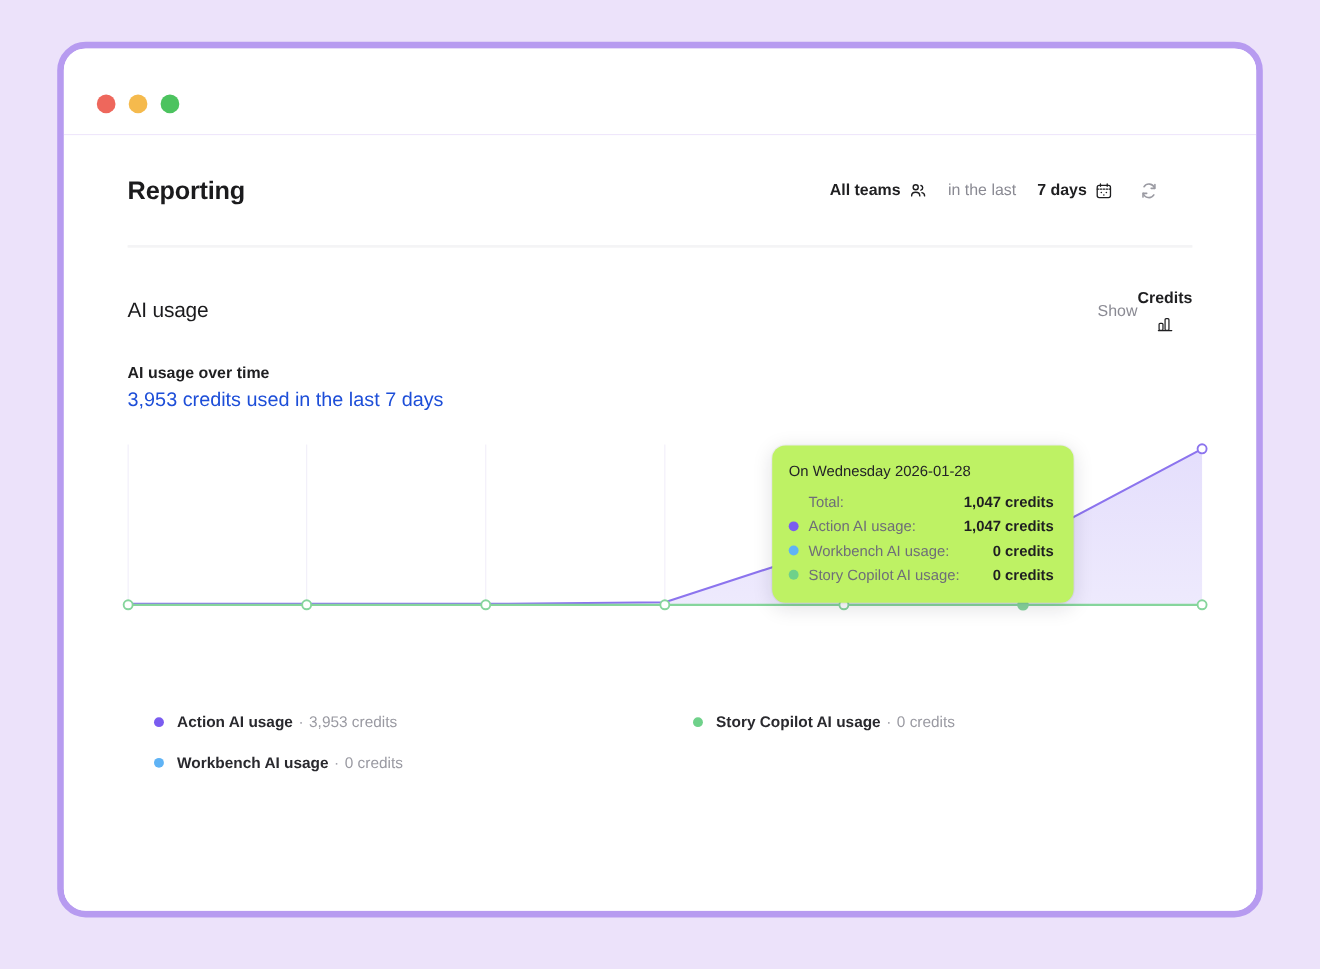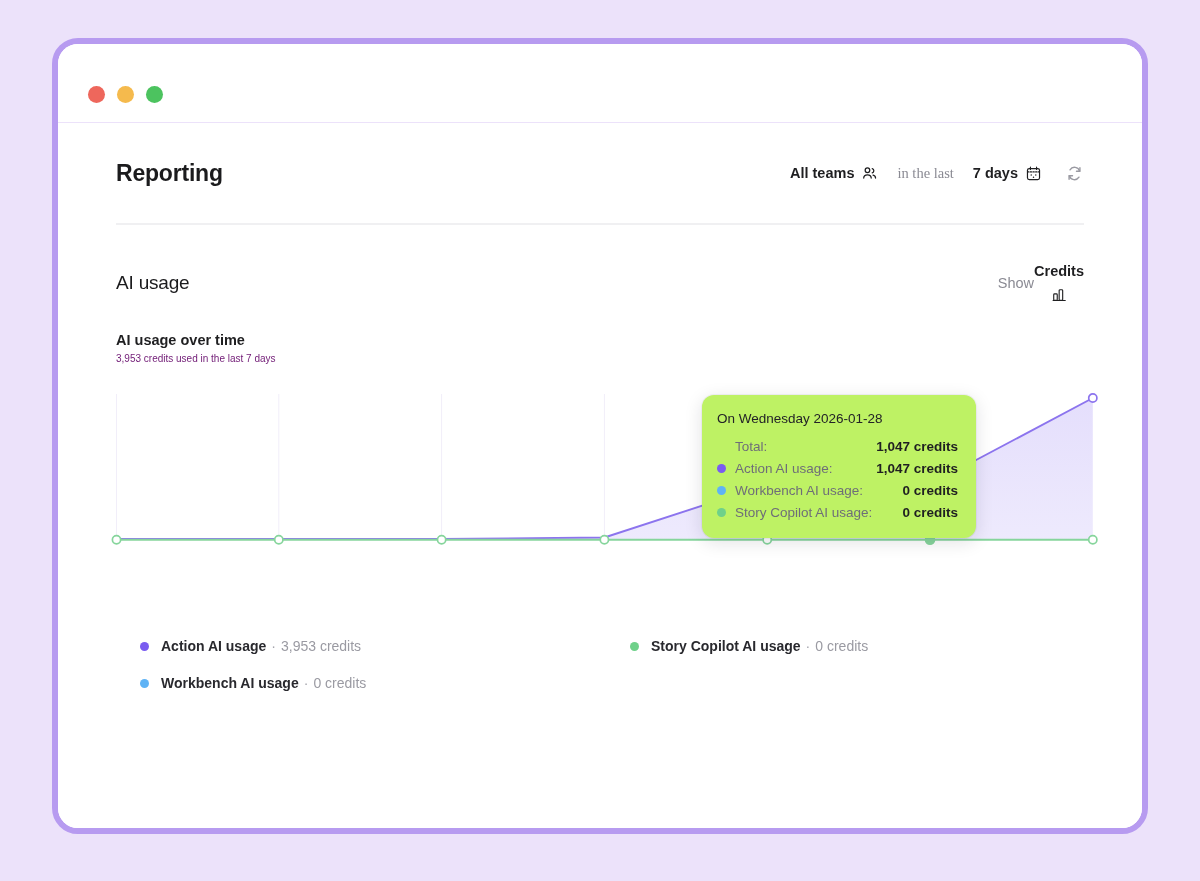--- a/index.html
+++ b/index.html
@@ -36,33 +36,33 @@
   .dot.amber  { background: #f5ba4d; }
   .dot.green  { background: #4cc35f; }
 
   
   .content { position: absolute; left: 0; top: 79px; right: 0; bottom: 0; background: #fff; }
 
   .page-header {
     position: relative;
     height: 100px;
     display: flex; align-items: center;
-    padding: 0 58px 0 58px;
+    padding: 0 88px 0 58px;
   }
   .page-title {
     font-size: 23px; font-weight: 700; color: #1b1b1d; letter-spacing: -0.2px;
   }
   .header-controls {
     margin-left: auto;
     display: flex; align-items: center; gap: 0px;
     font-size: 14.5px;
   }
   .ctl { display: inline-flex; align-items: center; gap: 7px; }
   .ctl.strong { color: #1f1f21; font-weight: 700; }
-  .ctl.muted  { color: #8a8a93; font-weight: 400; font-family: Liberation Serif, serif; }
+  .ctl.muted  { color: #8a8a93; font-weight: 400; }
   .ctl + .ctl { margin-left: 19px; }
   .icon-btn { display: inline-flex; align-items: center; justify-content: center; }
 
   .divider {
     height: 1px; background: #f0f0f2;
     margin: 0 58px;
   }
 
   .section-showmore {
     padding: 32px 58px 0 58px;
@@ -82,21 +82,21 @@
   .ai-head {
     display: flex; align-items: center;
     padding-top: 38px;
   }
   .ai-title { font-size: 19px; font-weight: 400; color: #1b1b1d; letter-spacing: -0.2px; text-align: right; }
   .ai-head-right { margin-left: auto; display: flex; align-items: center; font-size: 14.5px; }
   .lbl-show { color: #8a8a93; }
   .lbl-credits { color: #1f1f21; font-weight: 700; display: inline-flex; align-items: center; gap: 8px; flex-direction: column; }
 
   .chart-title { margin-top: 29px; font-size: 14.5px; font-weight: 700; color: #1f1f21; }
-  .chart-sub   { margin-top: 5px; font-size: 10px; color: #701a75; }
+  .chart-sub   { margin-top: 5px; font-size: 18px; color: #1d4ed8; }
 
   
   .chart-wrap { position: relative; margin-top: 30px; height: 160px; }
   .chart-svg { display: block; width: 977px; height: 160px; overflow: visible; }
 
   
   .tooltip {
     position: absolute;
     left: 586px; top: 1px;
     width: 274px;

